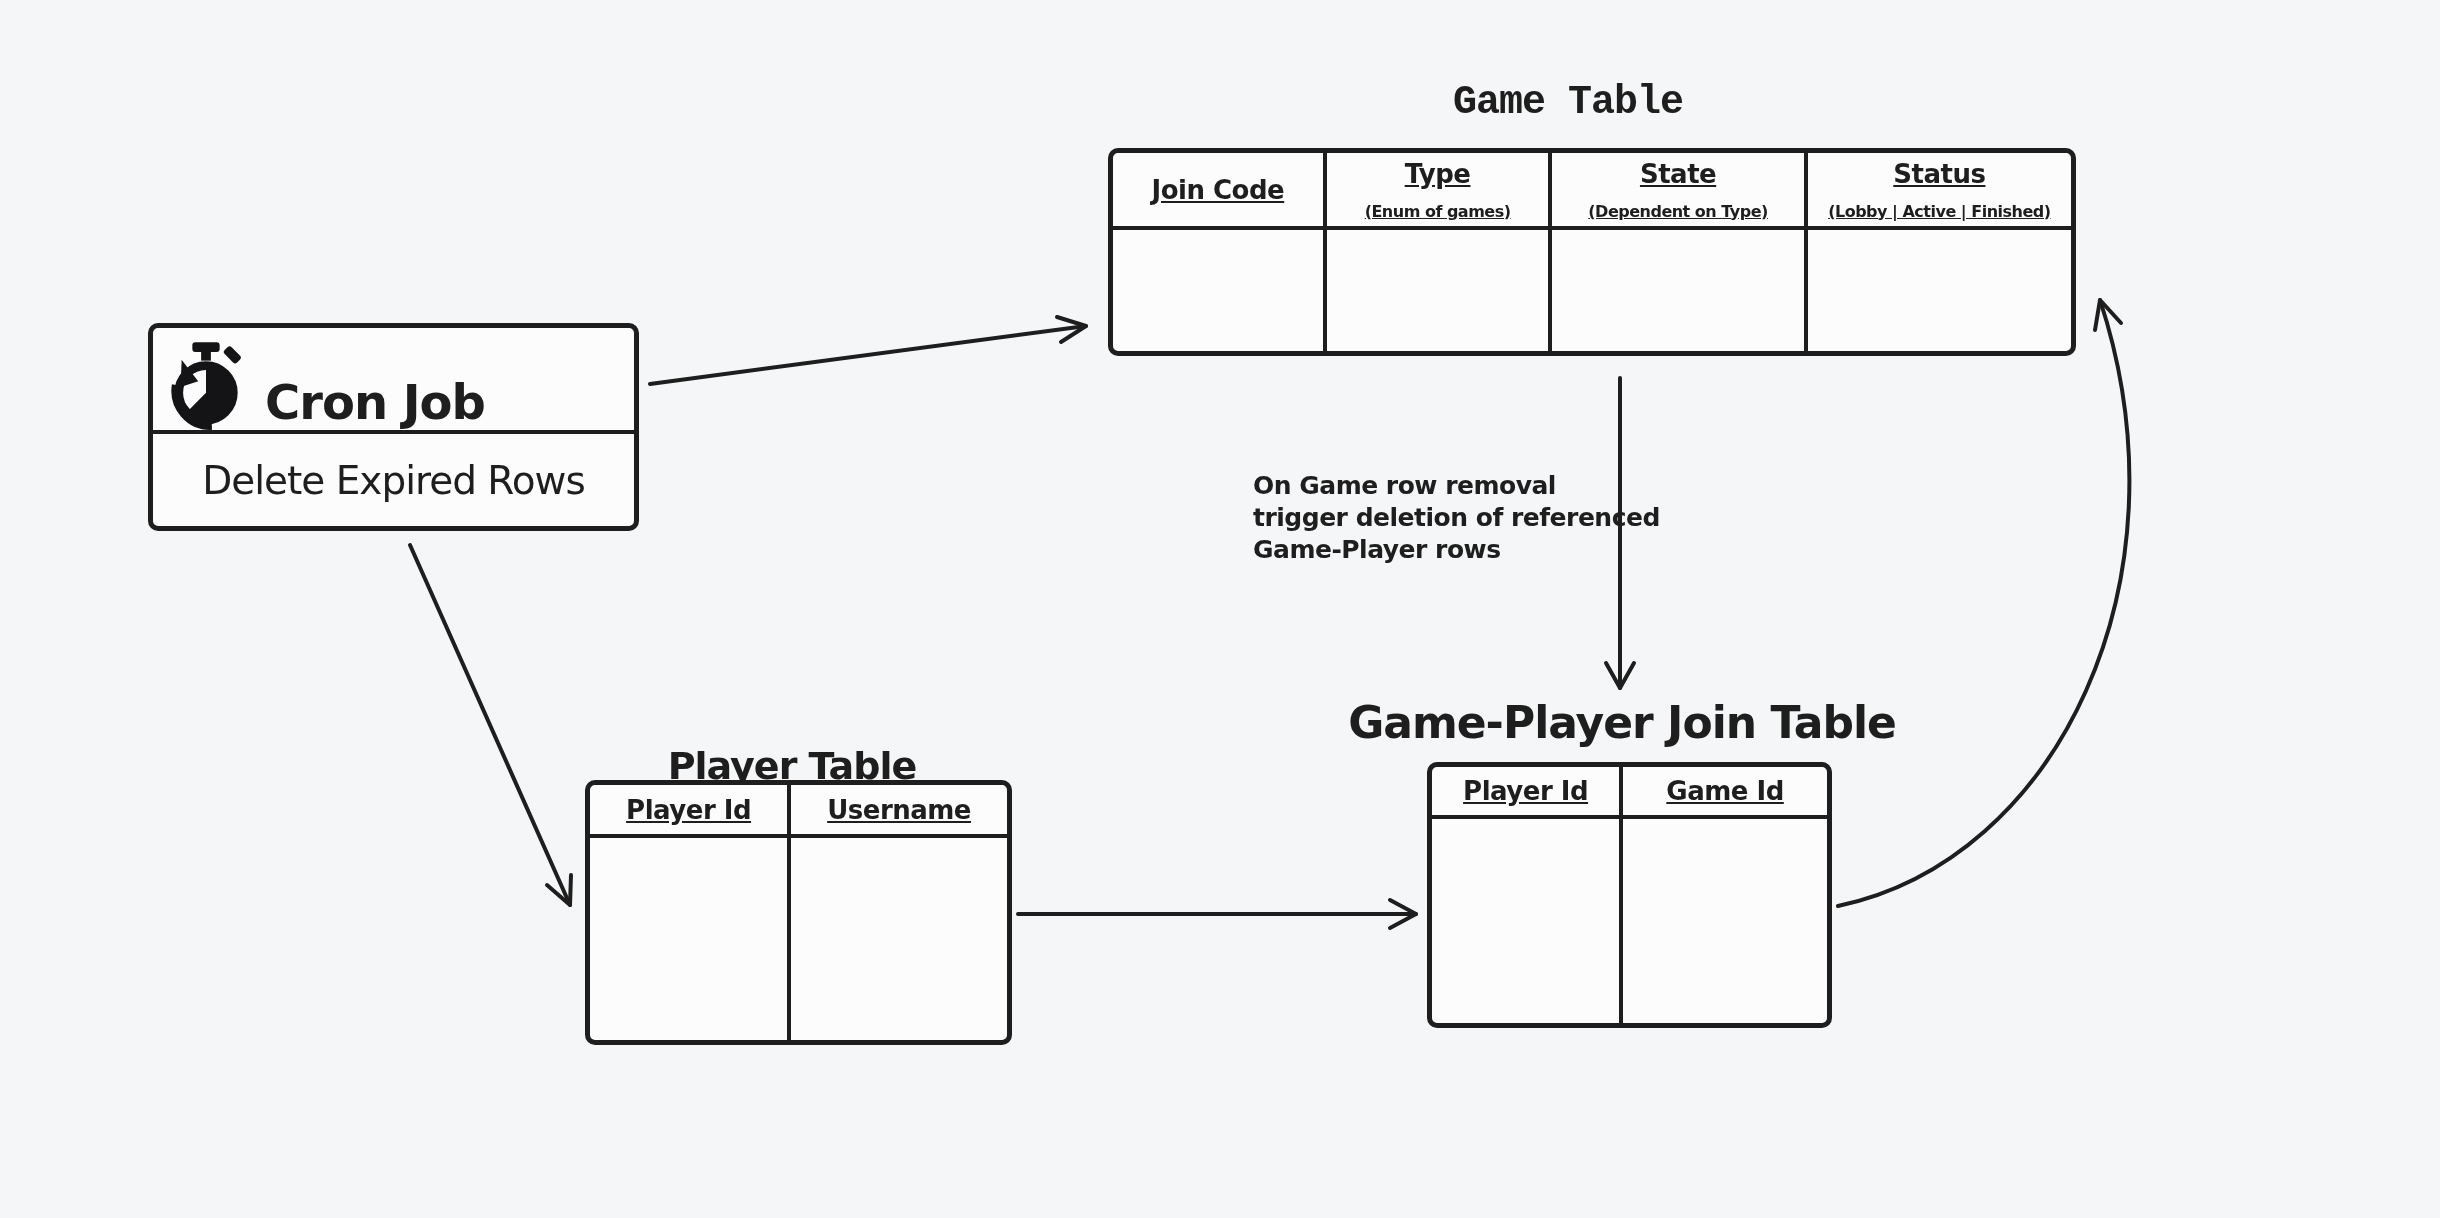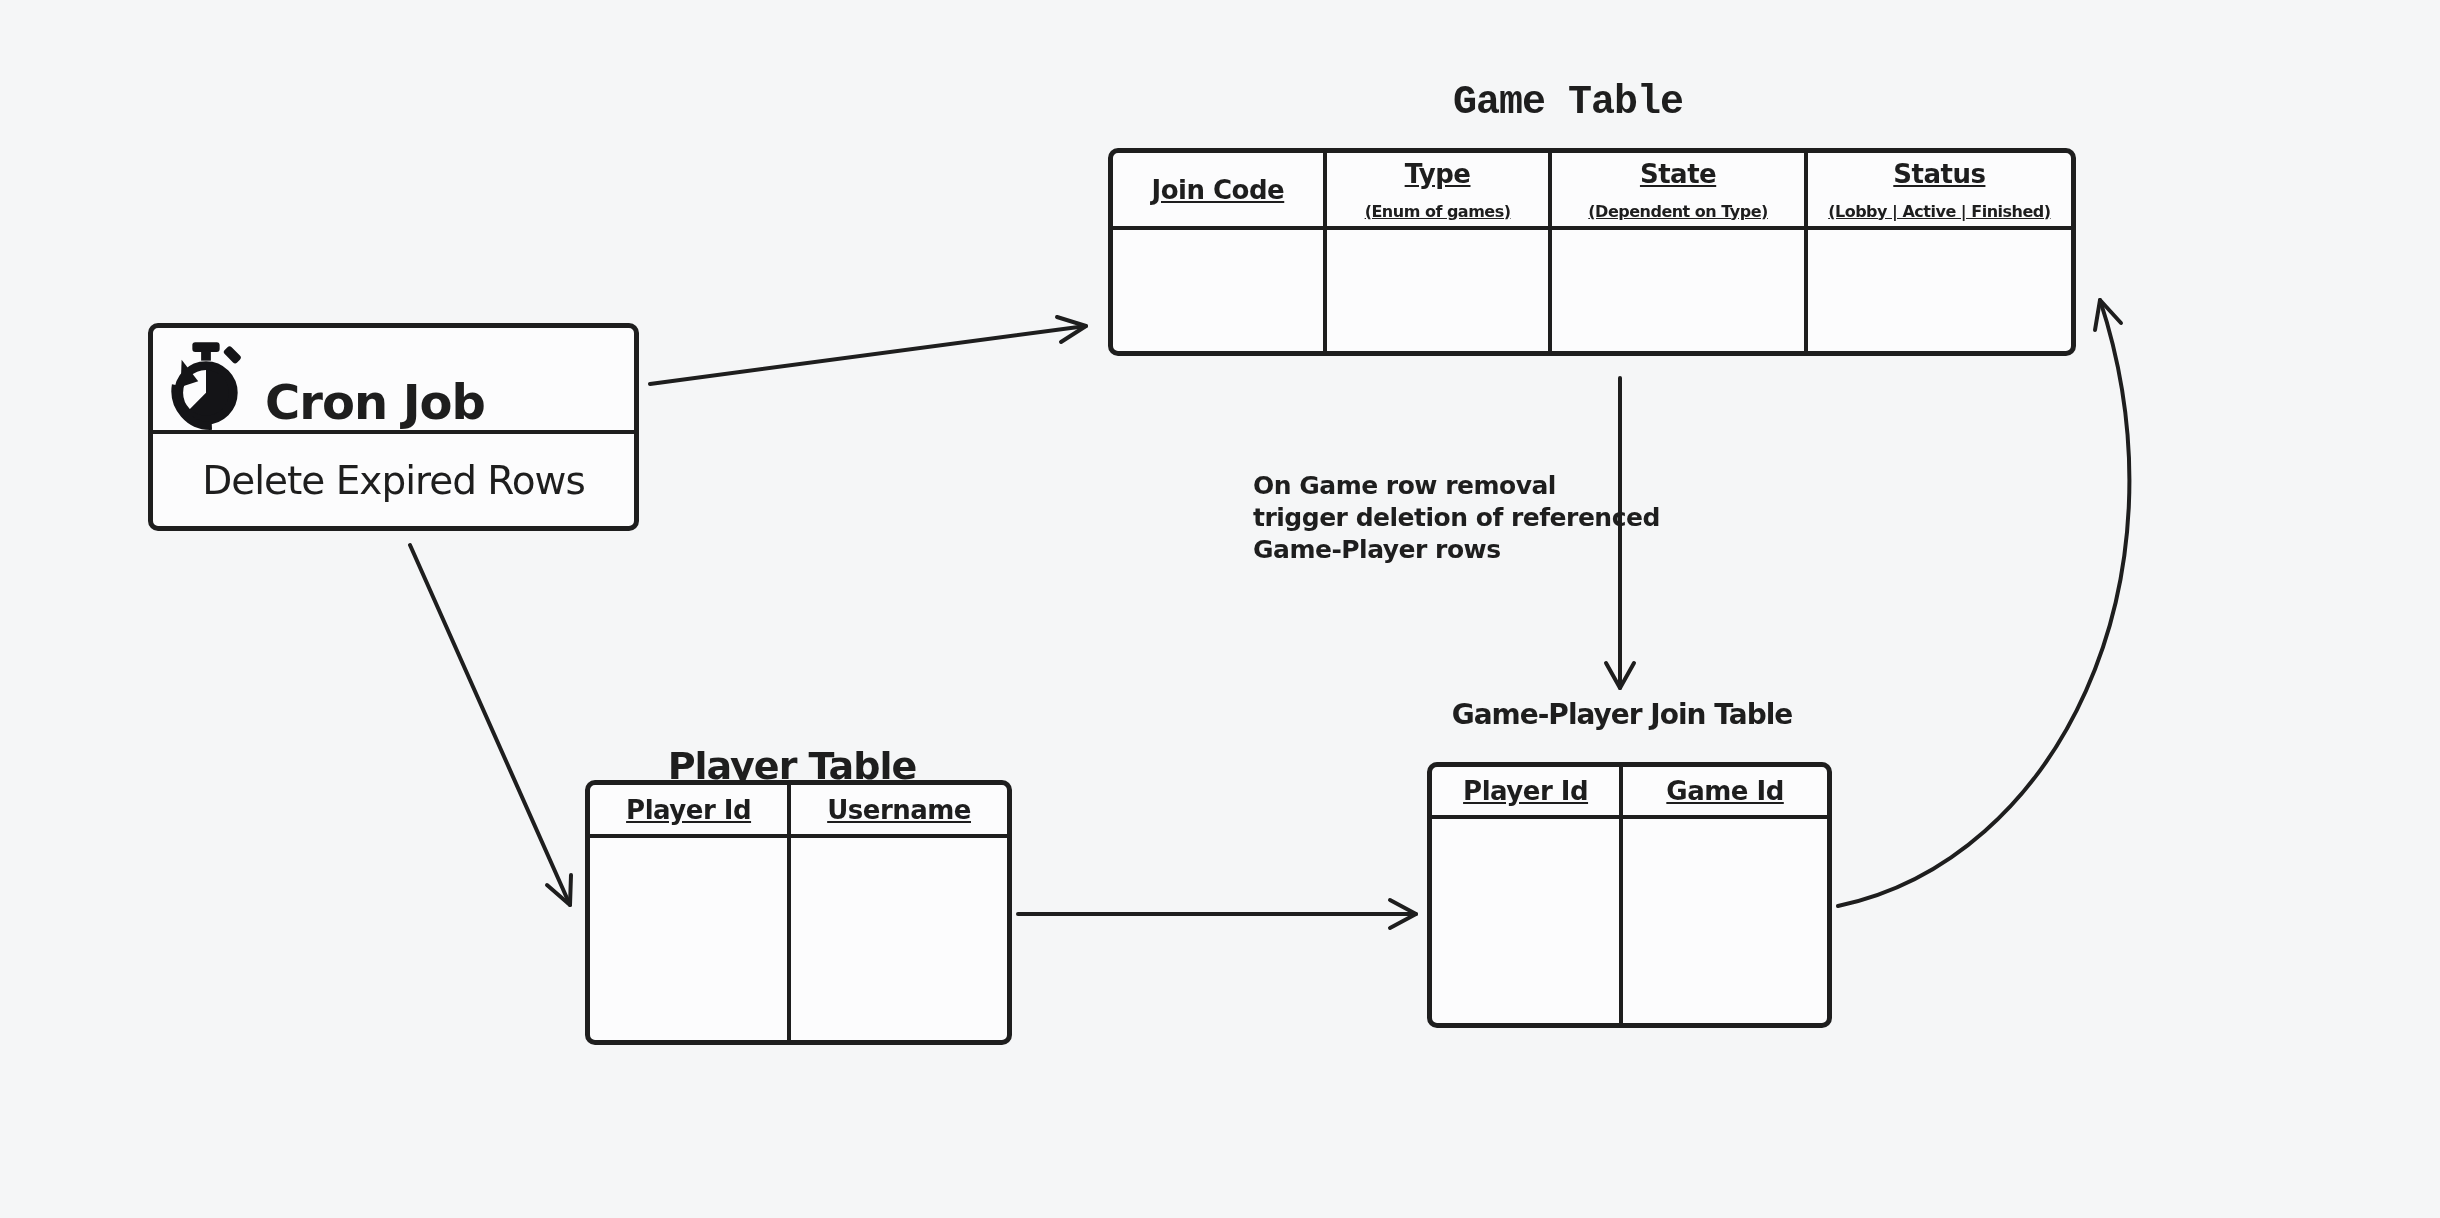--- a/index.html
+++ b/index.html
@@ -27,21 +27,21 @@
   }
   .cron-title{font-size:48px;font-weight:bold;letter-spacing:-1px;white-space:nowrap;}
   .cron-bottom{flex:1;display:flex;align-items:center;justify-content:center;}
   .cron-action{font-size:39px;font-weight:normal;letter-spacing:-1px;white-space:nowrap;}
   
   .dia-title{
     font-weight:bold;text-align:center;white-space:nowrap;letter-spacing:-1px;line-height:1;
   }
   #game-title{left:1068px;top:83px;width:1000px;font-size:40px;font-family:Liberation Mono, monospace;}
   #player-title{left:292px;top:747px;width:1000px;font-size:38px;}
-  #join-title{left:1122px;top:701px;width:1000px;font-size:28px;}
+  #join-title{left:1122px;top:701px;width:1000px;font-size:44px;}
   
   .dtable{display:grid;padding:0;}
   #game-table-box{left:1108px;top:148px;width:968px;height:208px;
     grid-template-columns:216fr 228fr 258fr 266fr;grid-template-rows:77px 1fr;}
   #player-table-box{left:585px;top:780px;width:427px;height:265px;
     grid-template-columns:206fr 221fr;grid-template-rows:53px 1fr;}
   #join-table-box{left:1427px;top:762px;width:405px;height:266px;
     grid-template-columns:196fr 209fr;grid-template-rows:52px 1fr;}
   .hcell{
     display:flex;flex-direction:column;align-items:center;justify-content:center;

